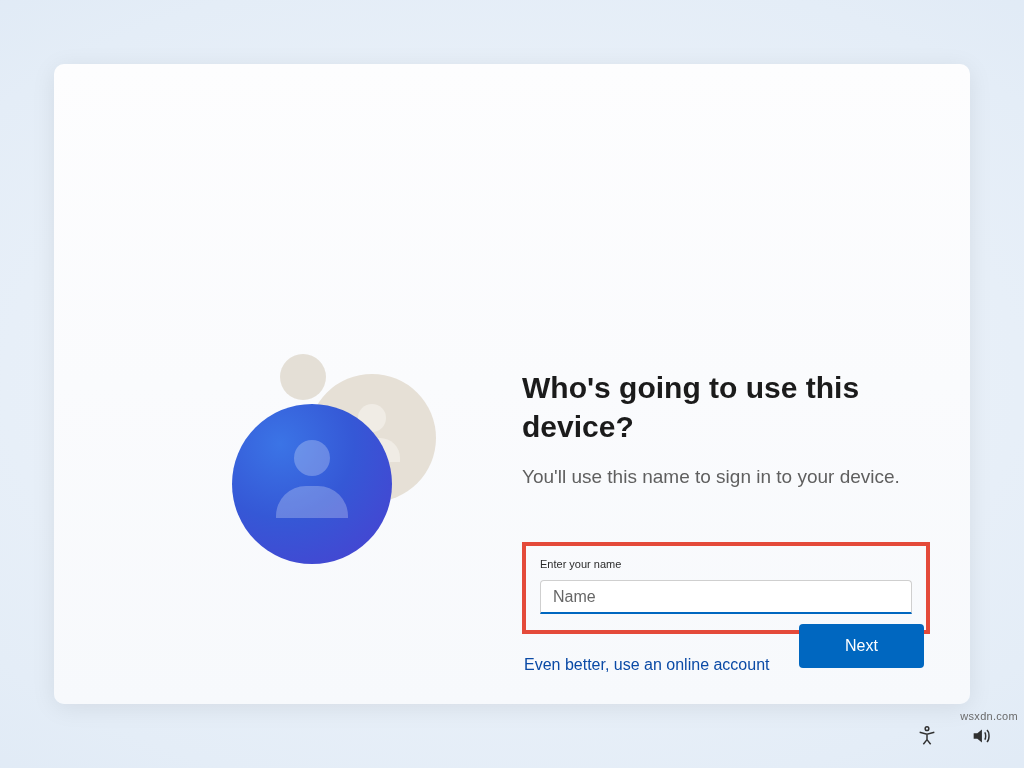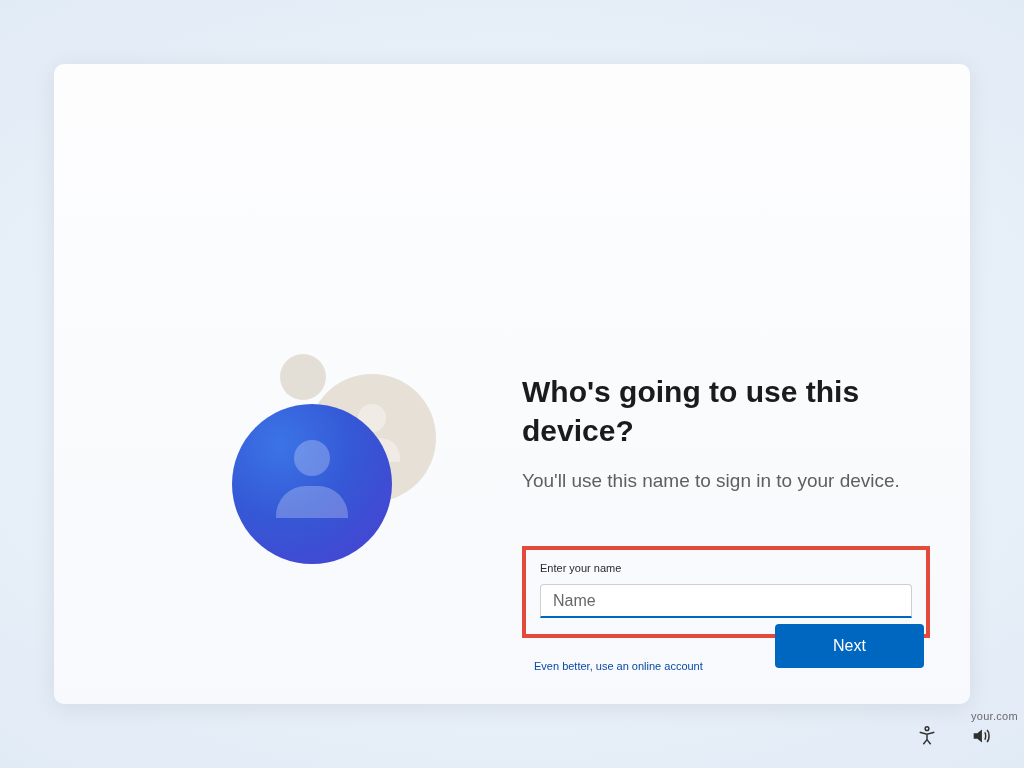--- a/index.html
+++ b/index.html
@@ -130,32 +130,32 @@
     font-size: 16px;
     color: #333;
     outline: none;
     background: #fff;
   }
   .name-input::placeholder { color: #666; }
 
   .online-link {
     display: inline-block;
     margin-top: 22px;
-    margin-left: 12px;
-    font-size: 11px;
+    margin-left: 2px;
+    font-size: 16px;
     color: #0a4aa6;
     text-decoration: none;
     cursor: pointer;
   }
 
   .next-button {
     position: absolute;
     right: 46px;
     bottom: 36px;
-    width: 149px;
+    width: 125px;
     height: 44px;
     background: #0067c0;
     color: #fff;
     border: none;
     border-radius: 4px;
     font-size: 16px;
     cursor: pointer;
   }
 
   .taskbar-icons {
@@ -215,13 +215,13 @@
   </button>
   <button class="tb-btn" aria-label="Volume">
     <svg width="22" height="22" viewBox="0 0 24 24" fill="none" stroke="currentColor" stroke-width="1.6">
       <path d="M4 9v6h4l5 4V5L8 9H4z" fill="currentColor" stroke="none"></path>
       <path d="M16 8c1.5 1.2 1.5 6.8 0 8"></path>
       <path d="M18.5 5.5c3 2.5 3 10.5 0 13"></path>
     </svg>
   </button>
 </div>
 
-<div class="watermark">your.com</div>
+<div class="watermark">wsxdn.com</div>
 
 </body></html>

